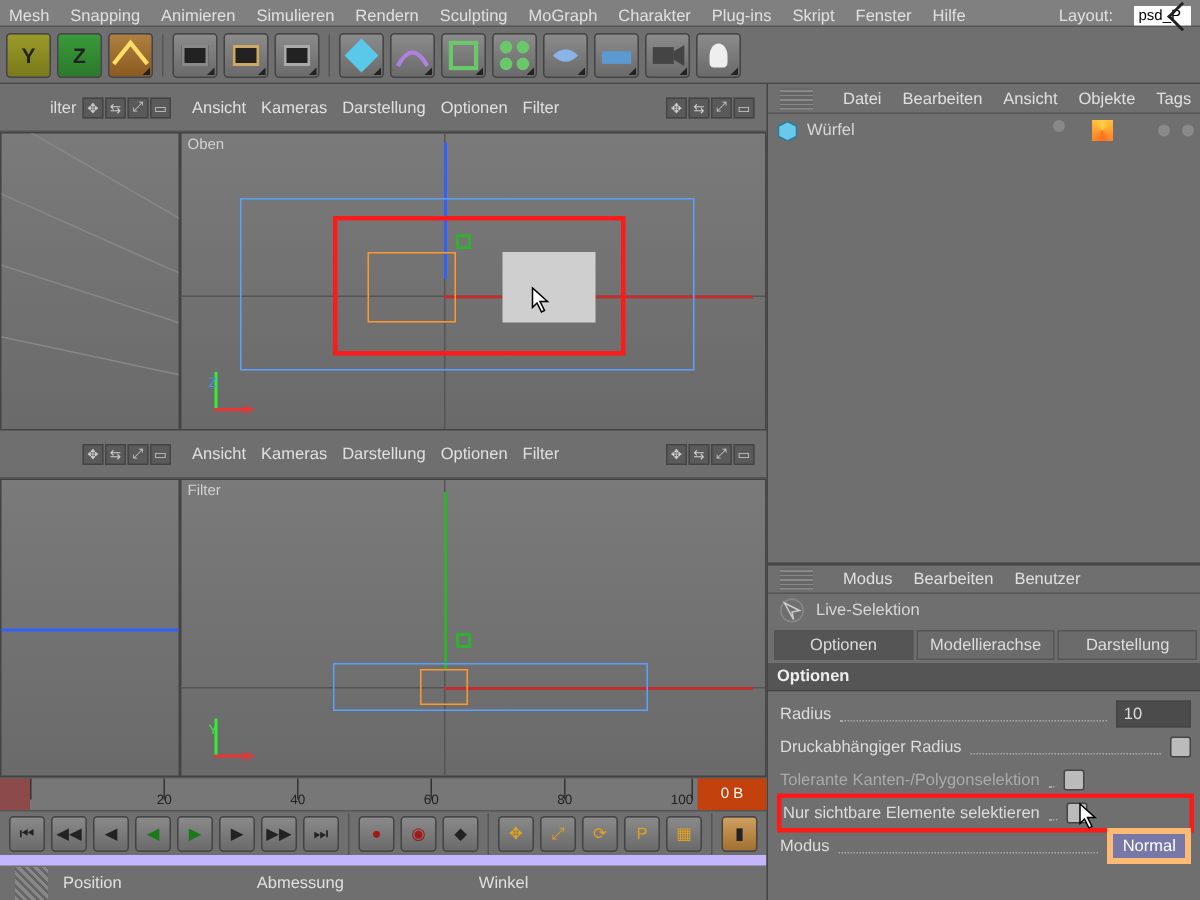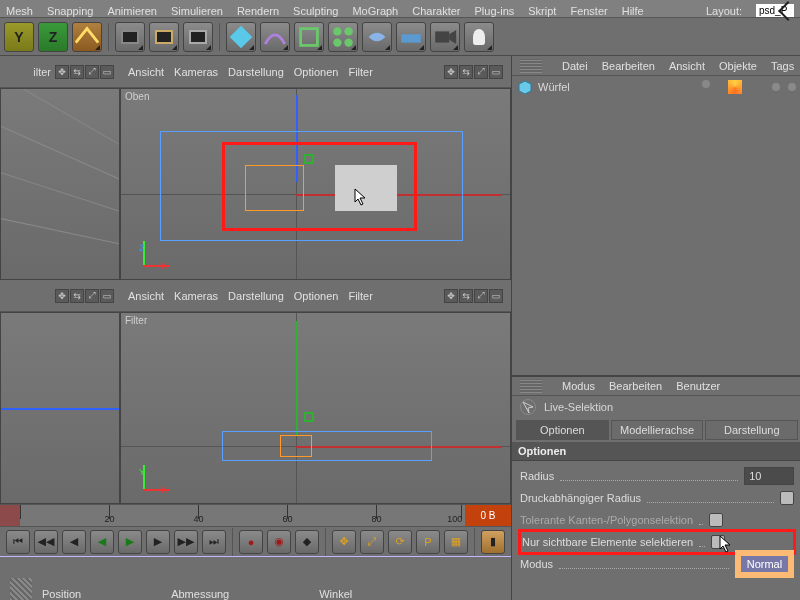--- a/index.html
+++ b/index.html
@@ -60,21 +60,21 @@
   .tick{position:absolute;top:0;height:8px;width:1px;background:#333}
   .tick.major{height:14px}
   .tick-lbl{position:absolute;top:9px;font-size:9px;color:#222}
   .time-end{width:46px;background:#c2410c;color:#fff;display:flex;align-items:center;justify-content:center;font-size:10px}
 
   .transport{height:30px;background:var(--bg);display:flex;align-items:center;padding:0 6px;gap:4px;border-top:1px solid #555}
   .tbtn{width:24px;height:24px;background:linear-gradient(#8a8a8a,#6a6a6a);border:1px solid #444;border-radius:3px;display:flex;align-items:center;justify-content:center;color:#222;font-size:11px}
   .tbtn.green{color:#1a7a1a}
   .tbtn.red{color:#a01a1a}
 
-  .coord-row{height:44px;background:var(--bg);display:flex;align-items:flex-end;padding:0 10px;border-top:1px solid #c4b5fd}
+  .coord-row{height:30px;background:var(--bg);display:flex;align-items:center;padding:0 10px;border-top:7px solid #c4b5fd}
   .hatch{width:22px;height:22px;background:repeating-linear-gradient(45deg,#888,#888 2px,#666 2px,#666 4px);margin-right:10px}
   .coord-row .lbl{color:var(--text);margin-right:90px}
 
   
   .panel-menu{height:20px;display:flex;align-items:center;gap:14px;padding:0 8px;background:var(--bg);border-bottom:1px solid #555;color:var(--text)}
   .grip{width:22px;height:14px;background:repeating-linear-gradient(0deg,#888,#888 1px,#666 1px,#666 3px);margin-right:6px}
   .obj-tree{height:300px;background:var(--bg);padding:4px 6px;position:relative;border-bottom:1px solid #444}
   .tree-row{display:flex;align-items:center;gap:6px;color:#d8d8d8}
   .tree-row svg{width:14px;height:14px}
   .dot{width:8px;height:8px;border-radius:50%;background:#888}
@@ -89,21 +89,21 @@
   .tabs{display:flex;gap:2px;padding:0 4px;margin-top:2px}
   .tab{flex:1;text-align:center;padding:3px 4px;background:#6b6b6b;color:#ddd;border:1px solid #555}
   .tab.active{background:#555}
   .section-hdr{background:#555;color:#eee;padding:3px 6px;font-weight:bold;border-bottom:1px solid #444;margin-top:2px}
   .opts{padding:4px 8px 8px 8px;background:var(--bg)}
   .opt-row{display:flex;align-items:center;height:22px}
   .opt-row .olabel{color:#ddd;white-space:nowrap}
   .opt-row .dots{flex:1;border-bottom:1px dotted #aaa;margin:0 6px;height:9px}
   .opt-row .num-field{background:var(--field-dark);color:#ddd;padding:2px 4px;min-width:50px;text-align:left;border:1px solid #444}
   .opt-row .chk{width:14px;height:14px;background:#bbb;border:1px solid #444;border-radius:2px}
-  .opt-row .dd{background:#7878a8;color:#fff;padding:2px 6px;border:6px solid #fdba74;min-width:56px;text-align:center;position:relative}
+  .opt-row .dd{background:#7878a8;color:#fff;padding:2px 6px;border:4px solid #fdba74;min-width:56px;text-align:center;position:relative}
   .red-box{outline:3px solid #ff1a1a;outline-offset:-1px}
   .arrow-left{position:absolute;right:4px;top:1px;width:16px;height:16px}
   .arrow-left::before{content:"";position:absolute;width:12px;height:12px;border-right:2px solid #222;border-top:2px solid #222;transform:rotate(225deg);top:3px;left:1px}
 
   
   .wireline{position:absolute;background:#888;height:1px}
   
   .grid-h,.grid-v{position:absolute;background:#8a8a8a}
   .grid-h{height:1px;left:0;right:0}
   .grid-v{width:1px;top:0;bottom:0}

